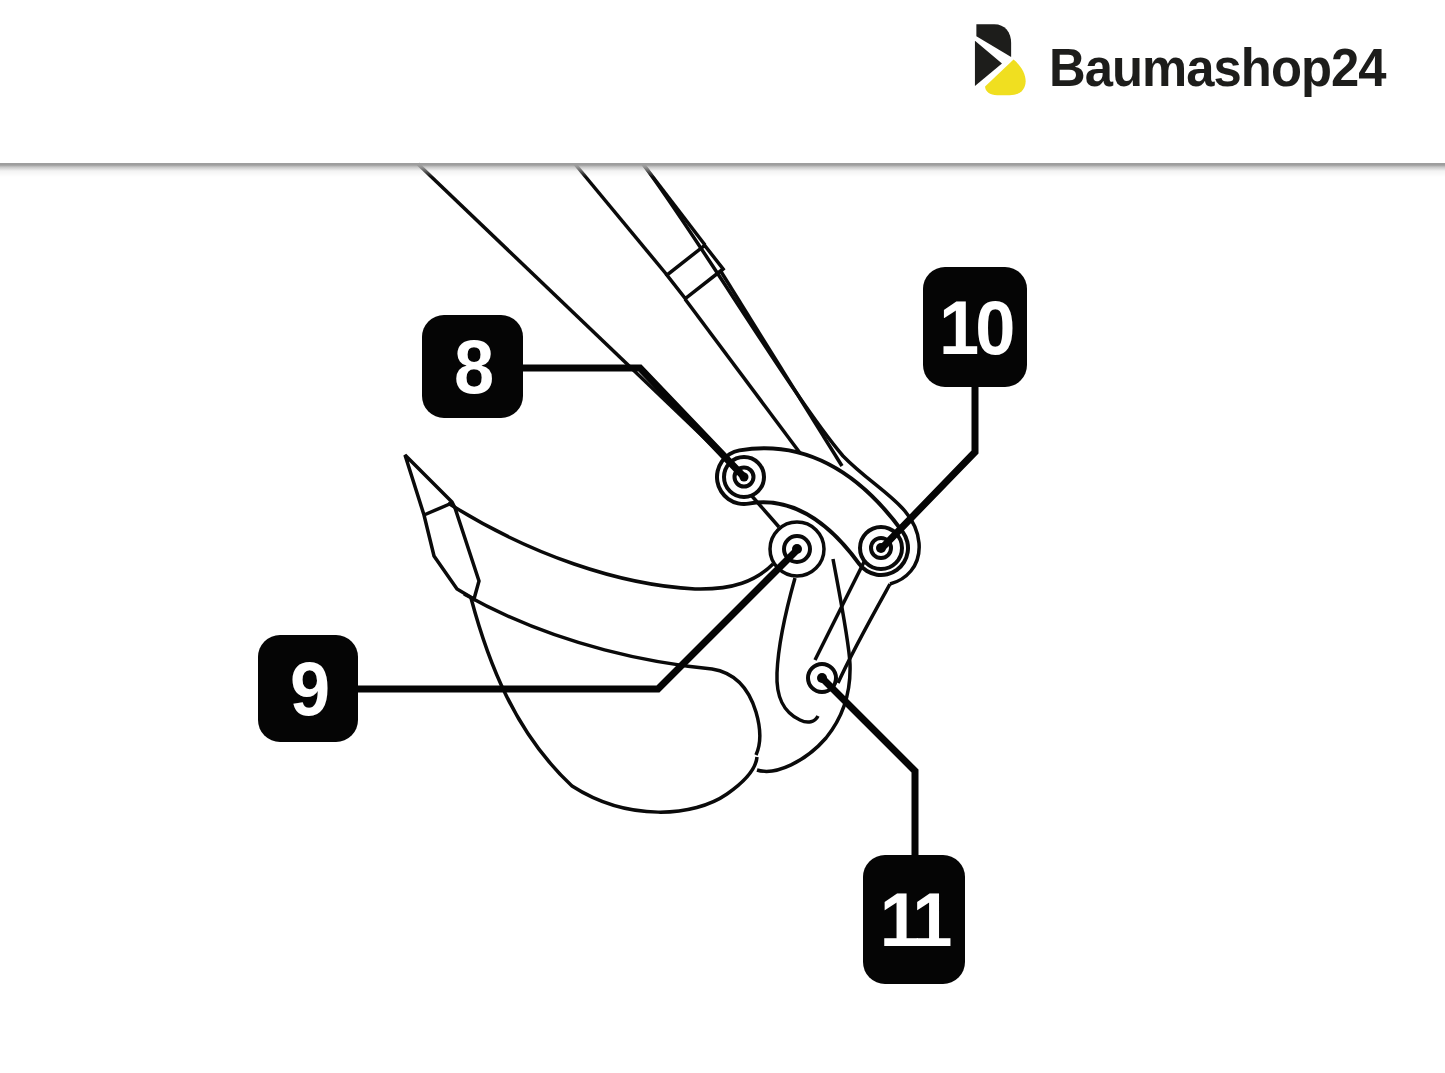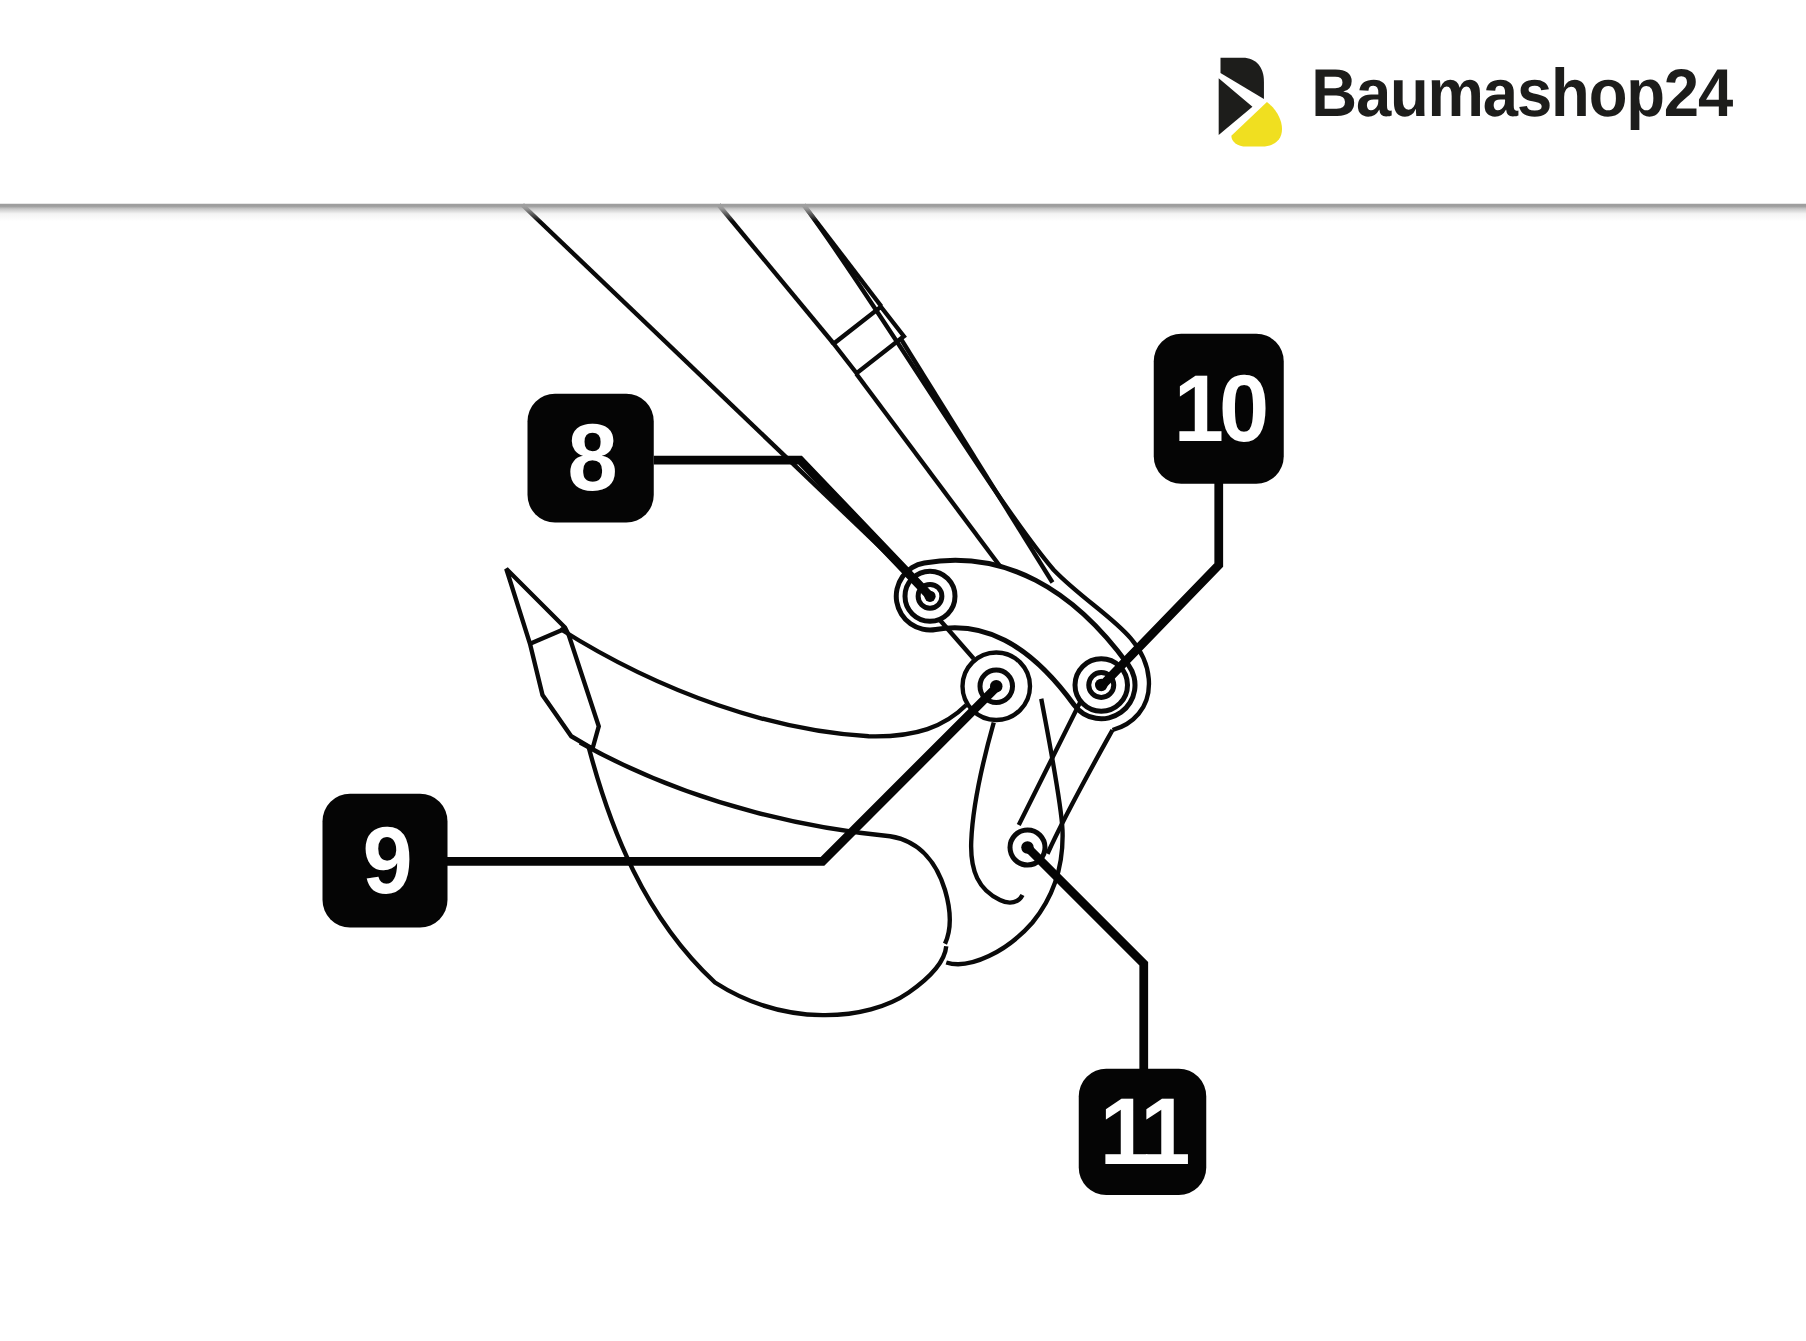--- a/index.html
+++ b/index.html
@@ -2,22 +2,22 @@
 <html><head>
 <meta charset="utf-8">
 <style>
   html,body{margin:0;padding:0;}
   body{
     width:1445px;height:1073px;position:relative;overflow:hidden;
     background:#ffffff;font-family:"Liberation Sans", sans-serif;
   }
   
   .logo{
-    position:absolute;top:44px;right:38px;height:78px;
-    display:flex;align-items:flex-start;gap:20px;cursor:pointer;
+    position:absolute;top:20px;right:38px;height:78px;
+    display:flex;align-items:flex-end;gap:20px;cursor:pointer;
   }
   .logo-text{
     font-weight:bold;font-size:54px;letter-spacing:-1px;color:#1d1d1b;
     transform:scaleX(.94);transform-origin:left center;white-space:nowrap;
   }
   .divider{
     position:absolute;left:0;top:163px;width:1445px;height:14px;z-index:5;
     background:linear-gradient(180deg,#9e9e9e 0px,#9e9e9e 2px,
       rgba(185,185,185,.8) 4px,rgba(225,225,225,.4) 8px,rgba(255,255,255,0) 100%);
     pointer-events:none;
@@ -120,15 +120,15 @@
 
 <div class="callout" style="left:422px;top:315px;width:101px;height:103px;">
   <span>8</span>
 </div>
 <div class="callout" style="left:258px;top:635px;width:100px;height:107px;">
   <span>9</span>
 </div>
 <div class="callout" style="left:923px;top:267px;width:104px;height:120px;">
   <span>10</span>
 </div>
-<div class="callout" style="left:863px;top:855px;width:102px;height:101px;align-items:center;">
+<div class="callout" style="left:863px;top:855px;width:102px;height:129px;align-items:center;">
   <span>11</span>
 </div>
 
 </body></html>

